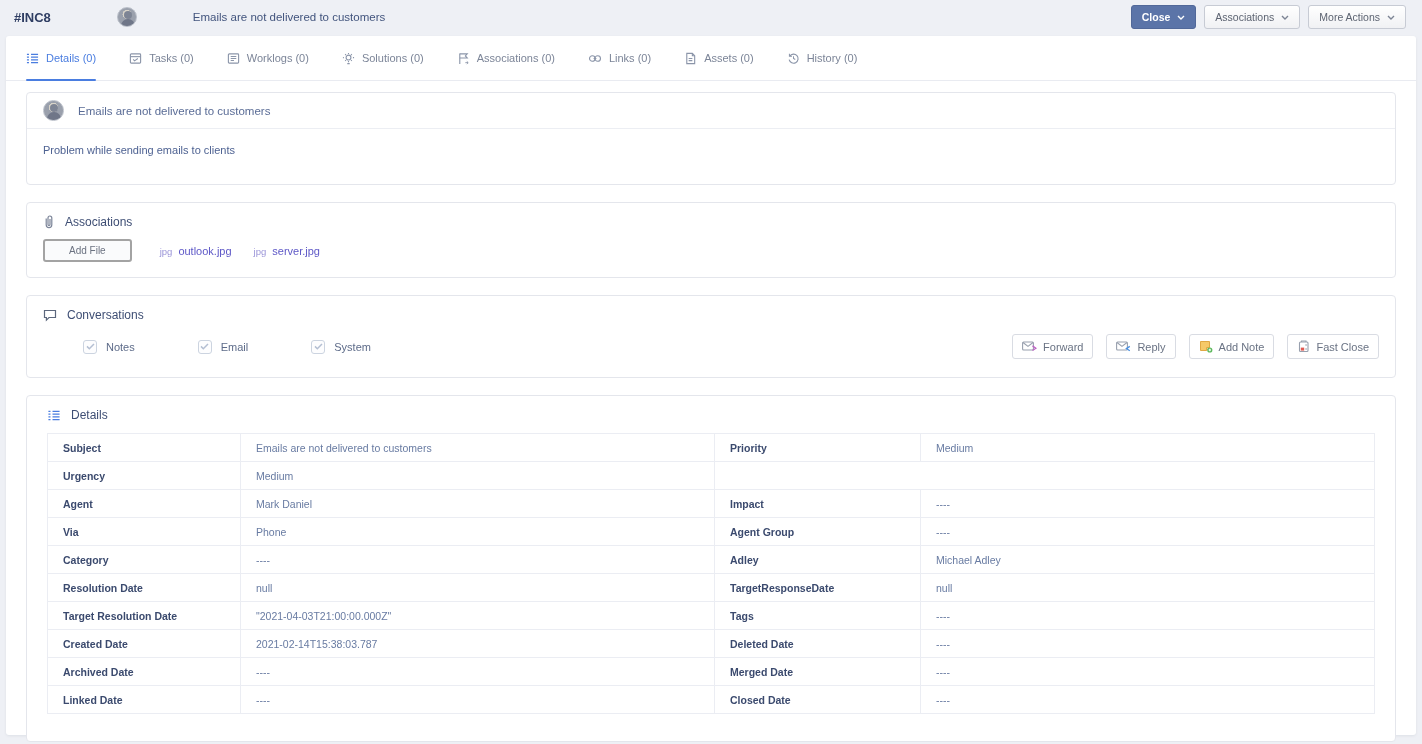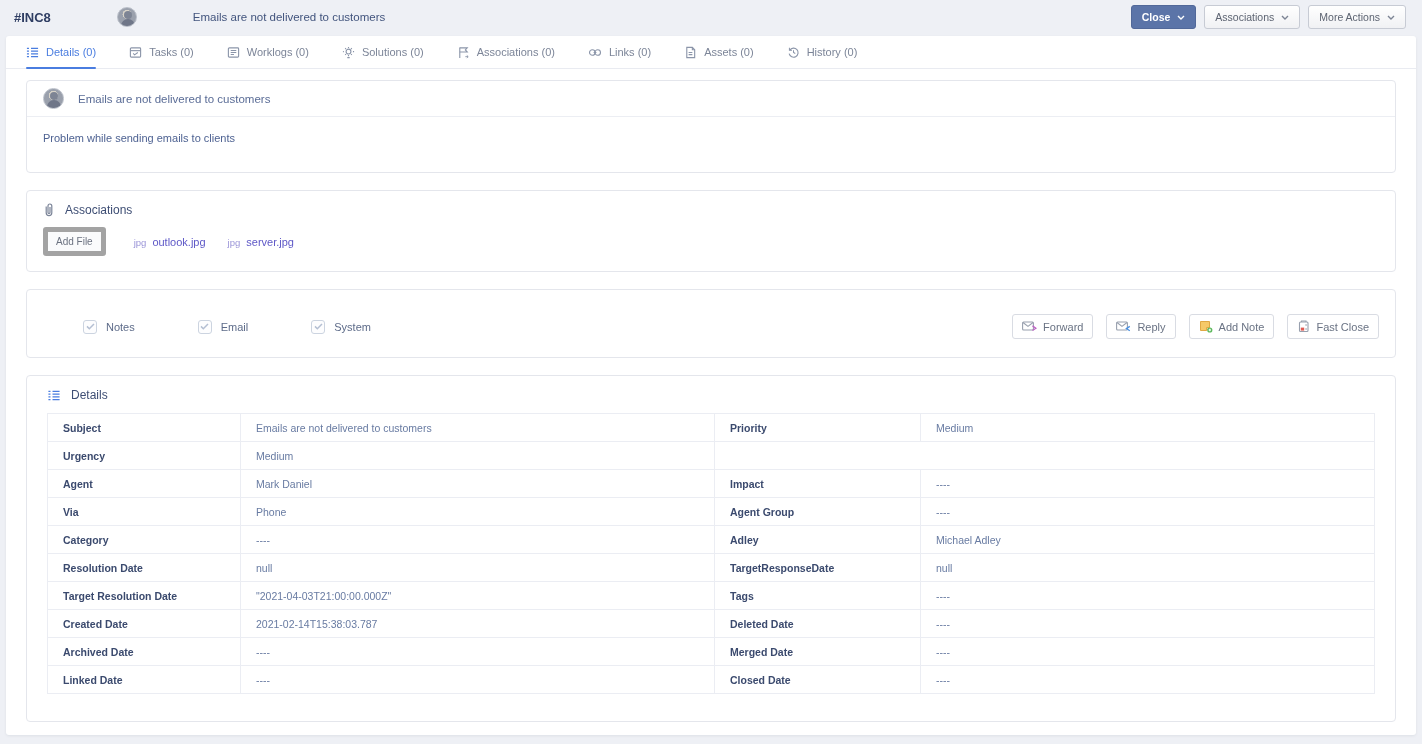--- a/index.html
+++ b/index.html
@@ -27,21 +27,21 @@
   .topbar-actions { margin-left:auto; display:flex; gap:8px; }
   .btn { display:inline-flex; align-items:center; gap:7px; border-radius:3px; font-size:10.5px; padding:5px 10px; cursor:pointer; line-height:1.2; }
   .btn-primary { background:#5b74a8; border:1px solid #516899; color:#fff; font-weight:bold; }
   .btn-gray { background:linear-gradient(#ffffff,#f0f1f4); border:1px solid #c7cbd4; color:#5d6472; }
   .chev { width:8px; height:5px; }
 
   
   .container { margin:2px 6px 0; background:#fff; border-radius:3px; height:699px; box-shadow:0 1px 3px rgba(40,50,70,.08); }
 
   
-  .tabbar { display:flex; align-items:center; height:33px; padding:0 20px; border-bottom:1px solid #e9ebf1; }
+  .tabbar { display:flex; align-items:center; height:45px; padding:0 20px; border-bottom:1px solid #e9ebf1; }
   .tab { display:inline-flex; align-items:center; gap:7px; font-size:11px; color:#7c8598; margin-right:33px; height:100%; position:relative; cursor:pointer; white-space:nowrap; }
   .tab svg { color:#8b95a9; }
   .tab.active { color:#4a7de0; }
   .tab.active svg { color:#4a7de0; }
   .tab.active::after { content:""; position:absolute; left:0; right:0; bottom:-1px; height:2px; background:#4a7de0; border-radius:1px; }
 
   .content { padding:11px 20px 0; }
   .card { border:1px solid #e4e6ec; border-radius:4px; background:#fff; }
   .card + .card { margin-top:17px; }
 
@@ -51,21 +51,21 @@
   .subject-body { padding:15px 16px 28px; font-size:11px; color:#4e6292; }
 
   
   .sec-title-row { display:flex; align-items:center; gap:10px; font-size:12px; color:#3e4e74; }
   .sec-title-row svg { color:#6e7a90; }
   .sec-title-row.blue svg { color:#4a7de0; }
 
   
   .att-card { padding:12px 16px 15px; }
   .att-row { margin-top:10px; display:flex; align-items:center; }
-  .add-file-btn { font-size:10px; color:#6b7280; background:#fafbfc; border:5px solid #a3a3a3; border-radius:3px; padding:4px 8px; cursor:pointer; }
+  .add-file-btn { font-size:10px; color:#6b7280; background:#fafbfc; border:2px solid #a3a3a3; border-radius:3px; padding:4px 24px; cursor:pointer; }
   .file-link { display:inline-flex; gap:6px; align-items:baseline; font-size:11px; cursor:pointer; }
   .file-link.first { margin-left:28px; }
   .file-link + .file-link { margin-left:22px; }
   .file-ext { font-size:9.5px; color:#9b95d8; }
   .file-name { color:#5e58c7; }
 
   
   .conv-card { padding:12px 16px 18px; }
   .conv-row { margin-top:12px; display:flex; align-items:center; }
   .filter { display:inline-flex; align-items:center; gap:9px; margin-right:23px; font-size:11px; color:#5d6b89; cursor:pointer;padding-left:40px; }
@@ -199,20 +199,27 @@
           <span class="file-name">outlook.jpg</span>
         </span>
         <span class="file-link">
           <span class="file-ext">jpg</span>
           <span class="file-name">server.jpg</span>
         </span>
       </div>
     </div>
 
     <div class="card conv-card">
+      <div class="sec-title-row">
+        <svg width="14" height="13" viewBox="0 0 14 13" fill="none" stroke="#5c677d" stroke-width="1.2">
+            <path d="M1.5 1.5h11v7H6l-2.6 2.6V8.5H1.5z"></path>
+            <path d="M12.5 4.5v4.4" stroke-width="1"></path>
+          </svg>
+        <span>Conversations</span>
+      </div>
       <div class="conv-row">
         <span class="filter">
           <span class="checkbox">
             <svg width="9" height="7" viewBox="0 0 9 7">
                 <path d="M1 3.4l2.3 2.3L8 1" fill="none" stroke="#b4bfd2" stroke-width="1.5"></path>
               </svg>
           </span>
           <span>Notes</span>
         </span>
         <span class="filter">

